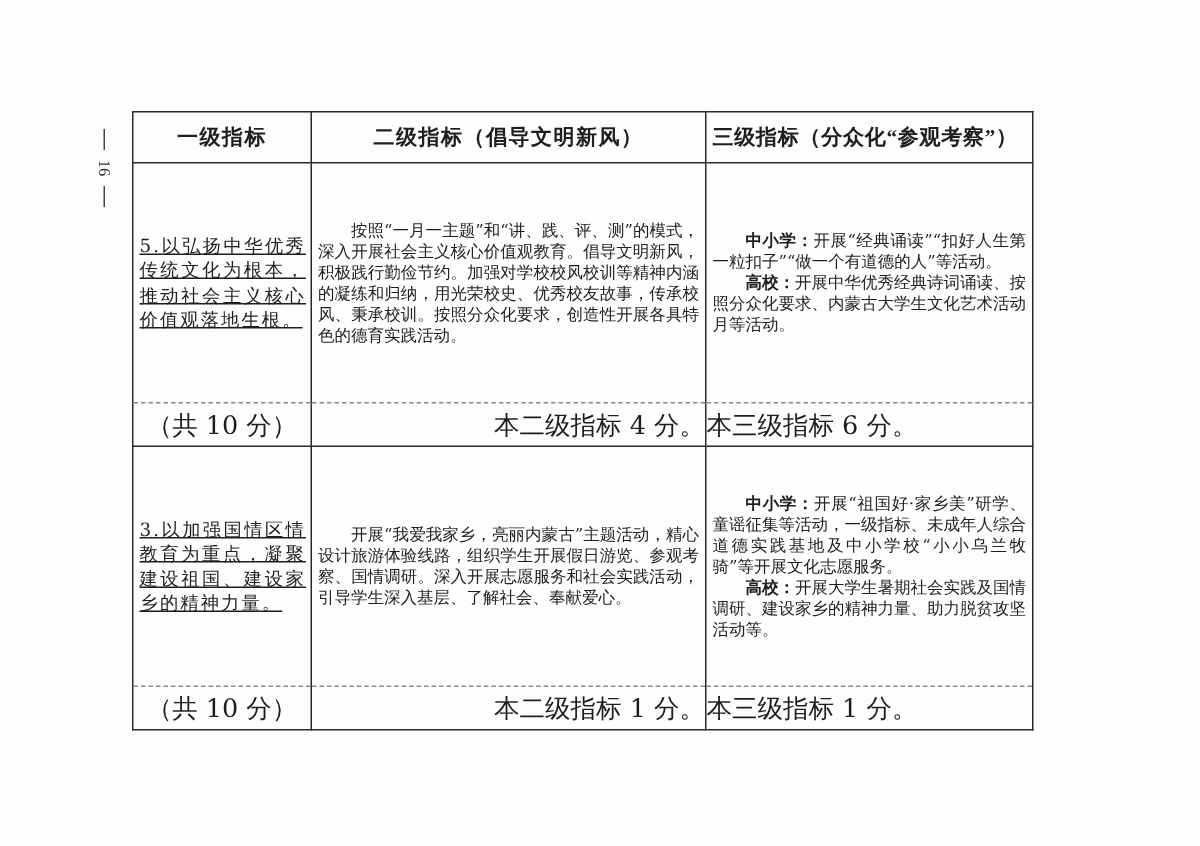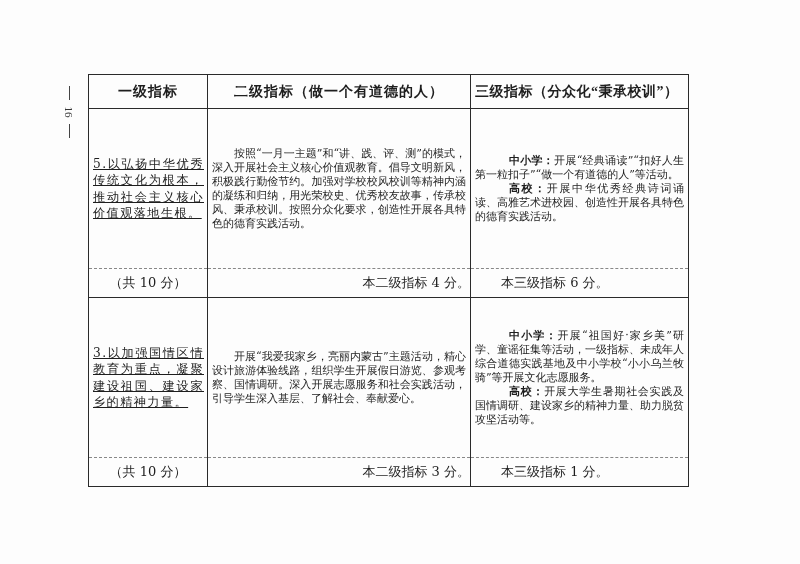--- a/index.html
+++ b/index.html
@@ -12,61 +12,61 @@
   table { position:absolute; left:88px; top:74px; border-collapse:collapse; width:600px; table-layout:fixed; }
   col.c1 { width:119px; } col.c2 { width:263px; } col.c3 { width:218px; }
   td, th { border:1.5px solid #2a2a2a; vertical-align:middle; padding:0; font-weight:normal; }
   th { height:33px; font-family:Liberation Serif, serif; font-weight:bold; font-size:14px; text-align:center; letter-spacing:1px; }
   th.c3h { text-align:left; padding-left:4px; letter-spacing:0.5px; }
   td.body { height:159px; border-bottom:1px dashed #888; font-size:11px; line-height:14px; }
   td.body .inner { padding:0 4px; text-align:justify; }
   td.c1cell { font-size:12.2px; line-height:16.4px;text-decoration:underline; }
   td.c1cell .inner { padding:0 3px 0 4px; letter-spacing:1.4px; }
   .indent { text-indent:2em; }
-  td.score { height:28px; border-top:1px dashed #888; font-size:13px; }
+  td.score { height:28px; border-top:1px dashed #888; font-size:17px; }
   td.score.c1s { text-align:center; }
   td.score.c2s { padding-left:36px;text-align:right; }
-  td.score.c3s { padding-left:30px; }
-  .bold { font-weight:bold; font-family:"DejaVu Sans", sans-serif;margin-left:12px; }
+  td.score.c3s { }
+  .bold { font-weight:bold; font-family:"DejaVu Sans", sans-serif; }
 </style>
 </head>
 <body>
 
 <div class="page-num">
   <span class="dash"></span>
   <span class="num">16</span>
   <span class="dash"></span>
 </div>
 
 <table>
   <colgroup>
       <col class="c1">
       <col class="c2">
       <col class="c3">
     </colgroup>
   <thead>
     <tr>
       <th>一级指标</th>
-      <th>二级指标（做一个有道德的人）</th>
-      <th class="c3h">三级指标（分众化“秉承校训”）</th>
+      <th>二级指标（倡导文明新风）</th>
+      <th class="c3h">三级指标（分众化“参观考察”）</th>
     </tr>
   </thead>
   <tbody>
 
     <tr>
       <td class="body c1cell">
         <div class="inner">5.以弘扬中华优秀传统文化为根本，推动社会主义核心价值观落地生根。</div>
       </td>
       <td class="body">
         <div class="inner indent">按照“一月一主题”和“讲、践、评、测”的模式，深入开展社会主义核心价值观教育。倡导文明新风，积极践行勤俭节约。加强对学校校风校训等精神内涵的凝练和归纳，用光荣校史、优秀校友故事，传承校风、秉承校训。按照分众化要求，创造性开展各具特色的德育实践活动。</div>
       </td>
       <td class="body">
         <div class="inner">
           <div class="indent"><span class="bold">中小学：</span><span>开展“经典诵读”“扣好人生第一粒扣子”“做一个有道德的人”等活动。</span></div>
-          <div class="indent"><span class="bold">高校：</span><span>开展中华优秀经典诗词诵读、高雅艺术进校园、创造性开展各具特色的德育实践活动。</span></div>
+          <div class="indent"><span class="bold">高校：</span><span>开展中华优秀经典诗词诵读、按照分众化要求、内蒙古大学生文化艺术活动月等活动。</span></div>
         </div>
       </td>
     </tr>
     <tr>
       <td class="score c1s">（共 10 分）</td>
       <td class="score c2s">本二级指标 4 分。</td>
       <td class="score c3s">本三级指标 6 分。</td>
     </tr>
 
     <tr>
@@ -78,17 +78,17 @@
       </td>
       <td class="body">
         <div class="inner">
           <div class="indent"><span class="bold">中小学：</span><span>开展“祖国好·家乡美”研学、童谣征集等活动，一级指标、未成年人综合道德实践基地及中小学校“小小乌兰牧骑”等开展文化志愿服务。</span></div>
           <div class="indent"><span class="bold">高校：</span><span>开展大学生暑期社会实践及国情调研、建设家乡的精神力量、助力脱贫攻坚活动等。</span></div>
         </div>
       </td>
     </tr>
     <tr>
       <td class="score c1s">（共 10 分）</td>
-      <td class="score c2s">本二级指标 3 分。</td>
+      <td class="score c2s">本二级指标 1 分。</td>
       <td class="score c3s">本三级指标 1 分。</td>
     </tr>
   </tbody>
 </table>
 
 </body></html>

